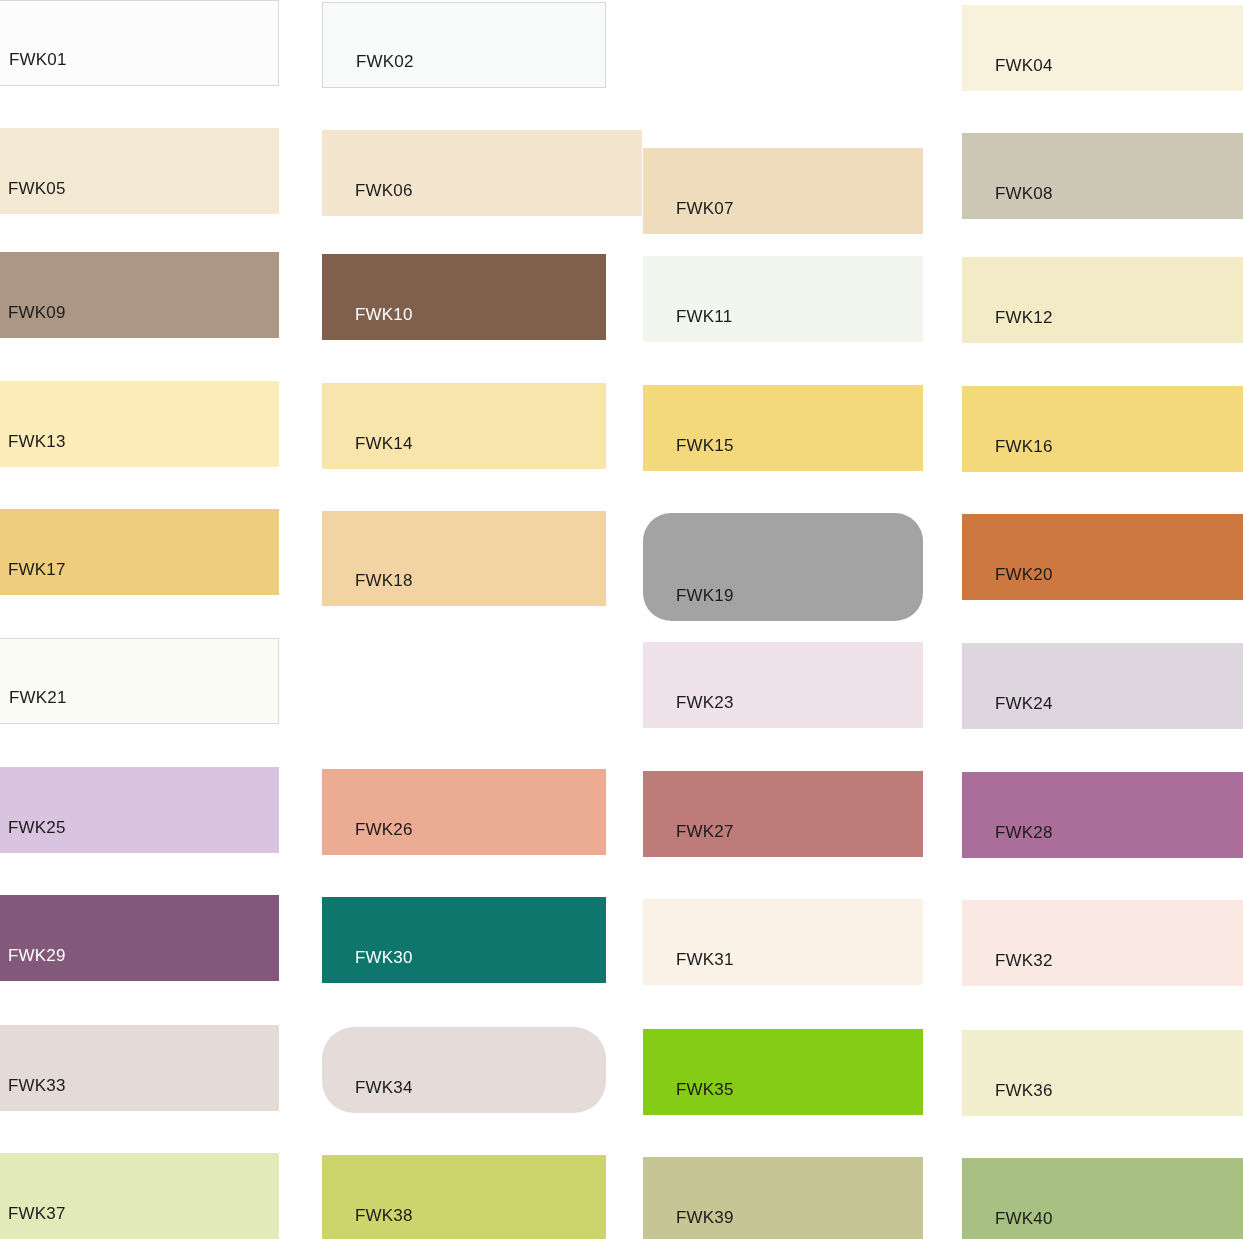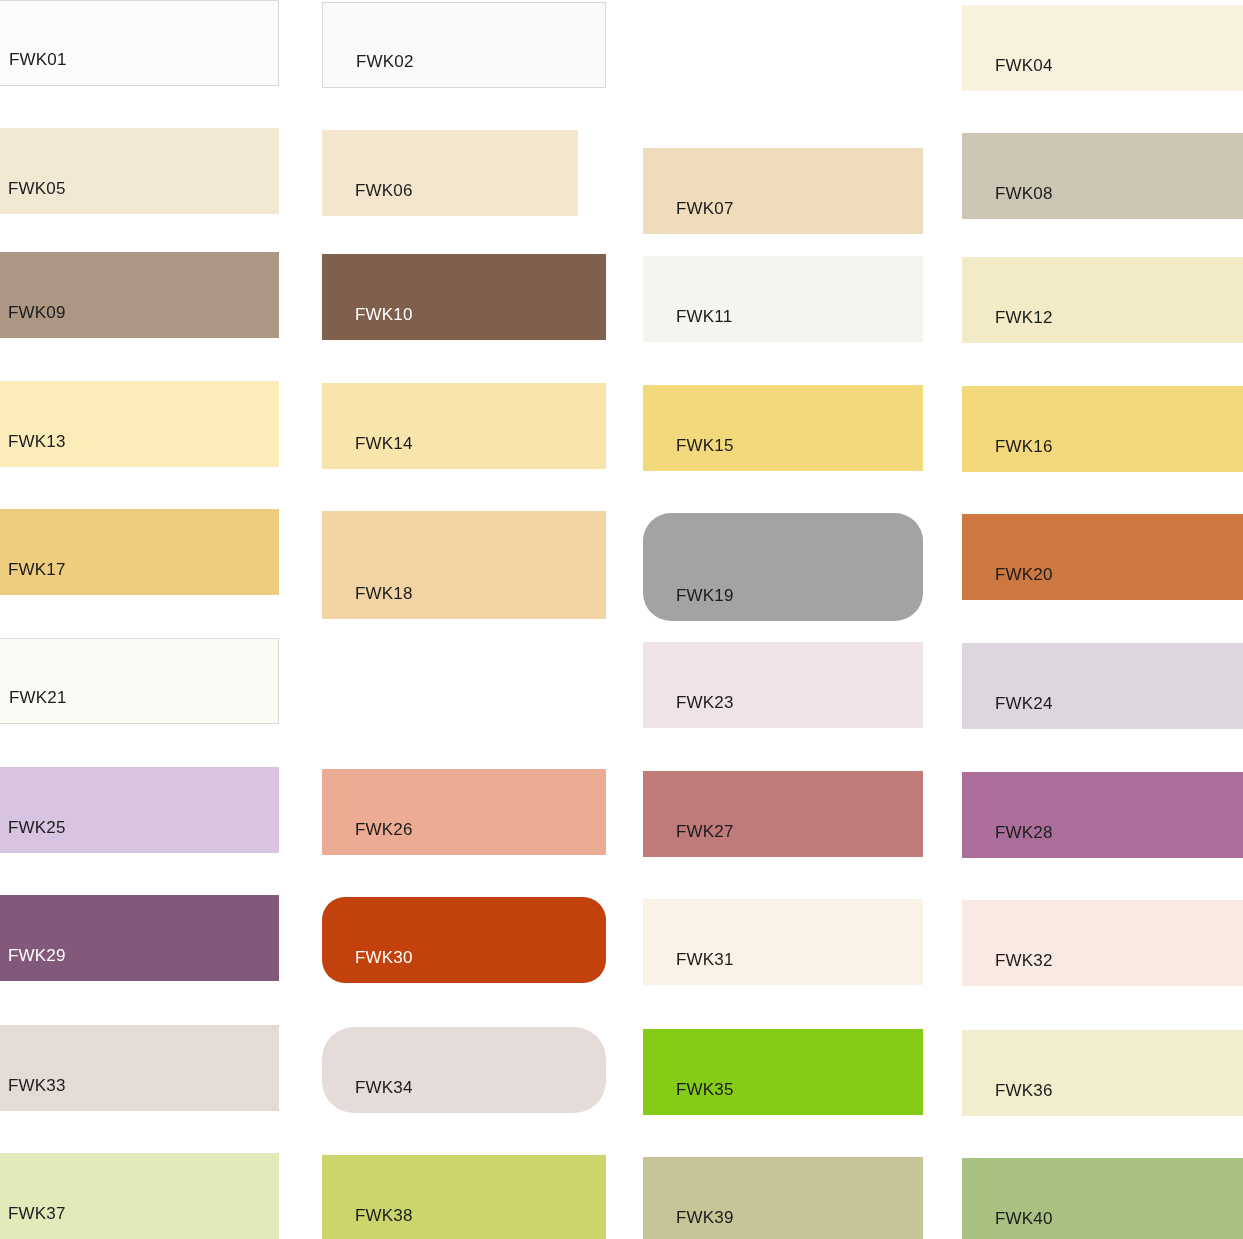--- a/index.html
+++ b/index.html
@@ -58,21 +58,21 @@
     </div>
     <div class="swatch bordered" style="left: 322px; top: 2px; width: 284px; height: 86px; background-color: rgb(249, 250, 250);">
       <span class="swatch-label">FWK02</span>
     </div>
     <div class="swatch" style="left: 962px; top: 5px; width: 304px; height: 86px; background-color: rgb(248, 241, 220);">
       <span class="swatch-label">FWK04</span>
     </div>
     <div class="swatch" style="left: -25px; top: 128px; width: 304px; height: 86px; background-color: rgb(243, 233, 210);">
       <span class="swatch-label">FWK05</span>
     </div>
-    <div class="swatch" style="left: 322px; top: 130px; width: 256px; height: 86px; background-color: rgb(244, 230, 206);">
+    <div class="swatch" style="left: 322px; top: 130px; width: 320px; height: 86px; background-color: rgb(244, 230, 206);">
       <span class="swatch-label">FWK06</span>
     </div>
     <div class="swatch" style="left: 643px; top: 148px; width: 280px; height: 86px; background-color: rgb(239, 220, 189);">
       <span class="swatch-label">FWK07</span>
     </div>
     <div class="swatch" style="left: 962px; top: 133px; width: 304px; height: 86px; background-color: rgb(204, 199, 181);">
       <span class="swatch-label">FWK08</span>
     </div>
     <div class="swatch" style="left: -25px; top: 252px; width: 304px; height: 86px; background-color: rgb(171, 151, 131);">
       <span class="swatch-label">FWK09</span>
@@ -94,21 +94,21 @@
     </div>
     <div class="swatch" style="left: 643px; top: 385px; width: 280px; height: 86px; background-color: rgb(243, 217, 124);">
       <span class="swatch-label">FWK15</span>
     </div>
     <div class="swatch" style="left: 962px; top: 386px; width: 304px; height: 86px; background-color: rgb(243, 216, 124);">
       <span class="swatch-label">FWK16</span>
     </div>
     <div class="swatch" style="left: -25px; top: 509px; width: 304px; height: 86px; background-color: rgb(239, 205, 126);">
       <span class="swatch-label">FWK17</span>
     </div>
-    <div class="swatch" style="left: 322px; top: 511px; width: 284px; height: 108px; background-color: rgb(242, 211, 164); padding-left: 44px;">
+    <div class="swatch" style="left: 322px; top: 511px; width: 284px; height: 95px; background-color: rgb(242, 211, 164); padding-left: 44px;">
       <span class="swatch-label">FWK18</span>
     </div>
     <div class="swatch" style="left: 643px; top: 513px; width: 280px; height: 108px; background-color: #a3a3a3; border-radius: 28px;">
       <span class="swatch-label">FWK19</span>
     </div>
     <div class="swatch" style="left: 962px; top: 514px; width: 304px; height: 86px; background-color: rgb(205, 119, 65);">
       <span class="swatch-label">FWK20</span>
     </div>
     <div class="swatch bordered" style="left: -25px; top: 638px; width: 304px; height: 86px; background-color: rgb(250, 251, 245);">
       <span class="swatch-label">FWK21</span>
@@ -127,21 +127,21 @@
     </div>
     <div class="swatch" style="left: 643px; top: 771px; width: 280px; height: 86px; background-color: rgb(191, 122, 122);">
       <span class="swatch-label">FWK27</span>
     </div>
     <div class="swatch" style="left: 962px; top: 772px; width: 304px; height: 86px; background-color: rgb(171, 110, 154);">
       <span class="swatch-label">FWK28</span>
     </div>
     <div class="swatch light-text" style="left: -25px; top: 895px; width: 304px; height: 86px; background-color: rgb(130, 89, 122);">
       <span class="swatch-label">FWK29</span>
     </div>
-    <div class="swatch light-text" style="left: 322px; top: 897px; width: 284px; height: 86px; background-color: #c2410c; border-radius: 23px;">
+    <div class="swatch light-text" style="left: 322px; top: 897px; width: 284px; height: 86px; background-color: #0f766e;">
       <span class="swatch-label">FWK30</span>
     </div>
     <div class="swatch" style="left: 643px; top: 899px; width: 280px; height: 86px; background-color: rgb(250, 242, 230); padding-left: 45px;">
       <span class="swatch-label">FWK31</span>
     </div>
     <div class="swatch" style="left: 962px; top: 900px; width: 304px; height: 86px; background-color: rgb(250, 233, 226);">
       <span class="swatch-label">FWK32</span>
     </div>
     <div class="swatch" style="left: -25px; top: 1025px; width: 304px; height: 86px; background-color: rgb(229, 219, 214);">
       <span class="swatch-label">FWK33</span>

